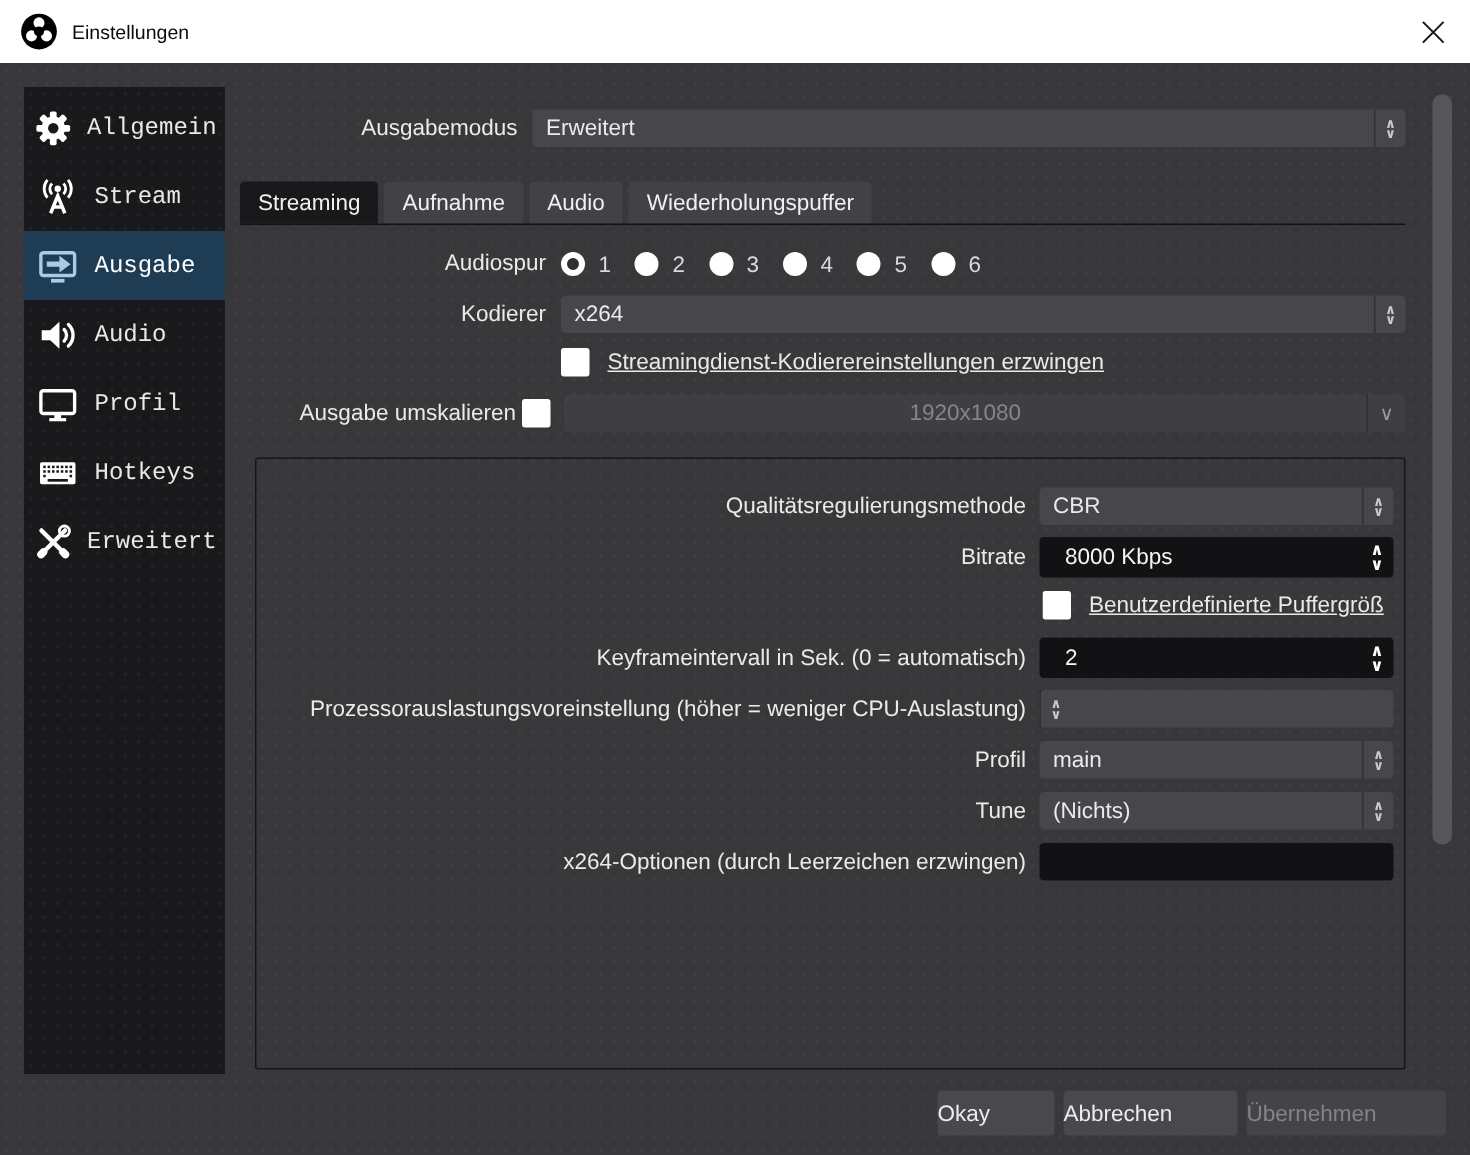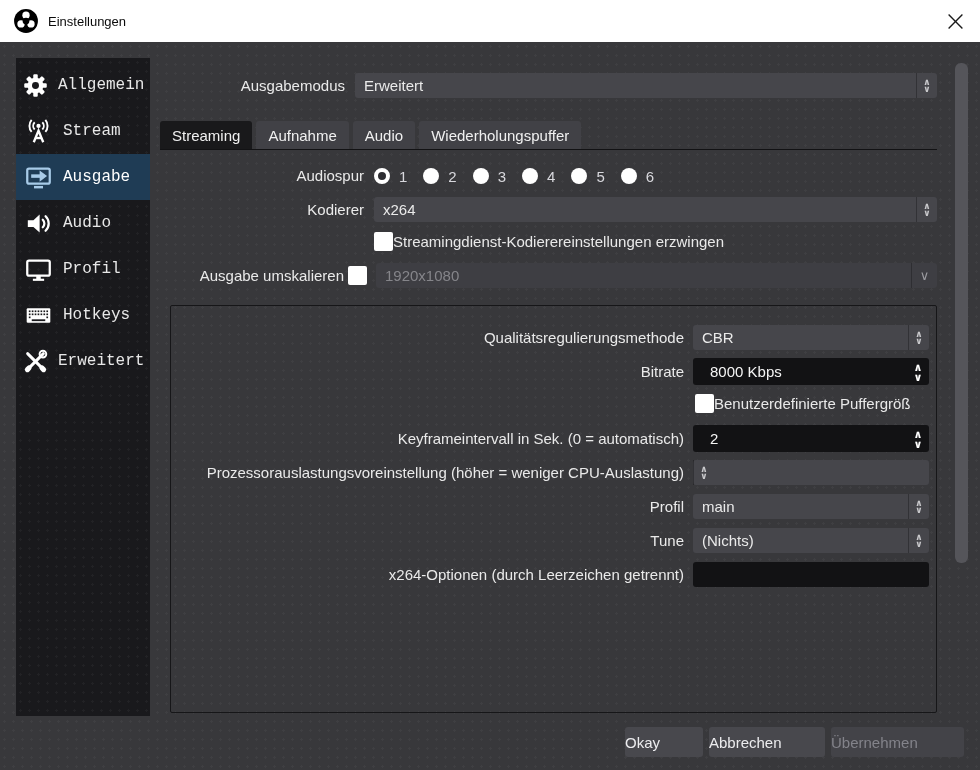--- a/index.html
+++ b/index.html
@@ -32,21 +32,21 @@
 
   
   .flabel { position:absolute; color:#eaeaea; white-space:nowrap; }
   .right { text-align:right; }
 
   .combo { position:absolute; background:#46464b; border-radius:3px; display:flex; align-items:center; color:#eaeaea; }
   .combo .val { flex:1; padding:0 9px; white-space:nowrap; overflow:hidden; }
   .combo .spin { width:21px; align-self:stretch; display:flex; flex-direction:column; align-items:center;
                  justify-content:center; color:#c9c9cc; font-size:9px; line-height:7px; font-weight:bold;
                  border-left:1px solid rgba(0,0,0,0.28); }
-  .combo.disabled { background:#3e3e43; color:#85858a; }
+  .combo.disabled { background:#3e3e43; color:#85858a;text-align:center; }
   .combo .drop { width:26px; align-self:stretch; display:flex; align-items:center; justify-content:center;
                  font-size:13px; color:#9b9ba0; border-left:1px solid rgba(0,0,0,0.25); }
 
   .spinbox { position:absolute; background:#121214; border-radius:3px; display:flex; color:#f5f5f5; }
   .spinbox .val { flex:1; padding:0 17px; display:flex; align-items:center; white-space:nowrap; }
   .spinbox .btns { width:22px; display:flex; flex-direction:column; align-items:center; justify-content:center;
                    font-size:11px; line-height:10px; color:#ffffff; font-weight:bold; }
   .spinbox .btns i, .combo .spin i, .combo .drop i { font-style:normal; }
 
   .text-input { position:absolute; background:#121214; border:none; border-radius:3px; color:#f5f5f5;
@@ -74,21 +74,21 @@
 
   
   .btn { position:absolute; top:685px; height:30px; background:#48484d; border-radius:3px; color:#ececee;
          display:flex; align-items:center; justify-content:flex-start; font-size:15px; }
   .btn.disabled { color:#83838a; background:#434348; }
 
   
   .scroll-thumb { position:absolute; left:955px; top:21px; width:13px; height:500px;
                   background:#55555a; border-radius:6px; }
 
-  .check-row { position:absolute; display:flex; align-items:center; gap:0; white-space:nowrap; overflow:hidden; }
+  .check-row { position:absolute; display:flex; align-items:center; gap:12px; white-space:nowrap; overflow:hidden;text-decoration:underline; }
 </style>
 </head>
 <body>
 
 <div class="screen">
 
   <div class="titlebar">
     <svg width="26" height="26" viewBox="0 0 24 24">
       <circle cx="12" cy="12" r="11" fill="#000000"></circle>
       <g fill="#ffffff">
@@ -348,21 +348,21 @@
 
       <div class="g-label" style="top:222px; height:25px; line-height:25px;">Tune</div>
       <div class="combo g-field-left" style="top:222px; width:236px; height:25px;">
         <span class="val">(Nichts)</span>
         <span class="spin">
           <i>∧</i>
           <i>∨</i>
         </span>
       </div>
 
-      <div class="g-label" style="top:256px; height:25px; line-height:25px;">x264-Optionen (durch Leerzeichen getrennt)</div>
+      <div class="g-label" style="top:256px; height:25px; line-height:25px;">x264-Optionen (durch Leerzeichen erzwingen)</div>
       <input class="text-input g-field-left" style="top: 256px; width: 236px; height: 25px;" value="">
     </div>
 
     <div class="btn" style="left:625px; width:78px;">
       <span>Okay</span>
     </div>
     <div class="btn" style="left:709px; width:116px;">
       <span>Abbrechen</span>
     </div>
     <div class="btn disabled" style="left:831px; width:133px;">

